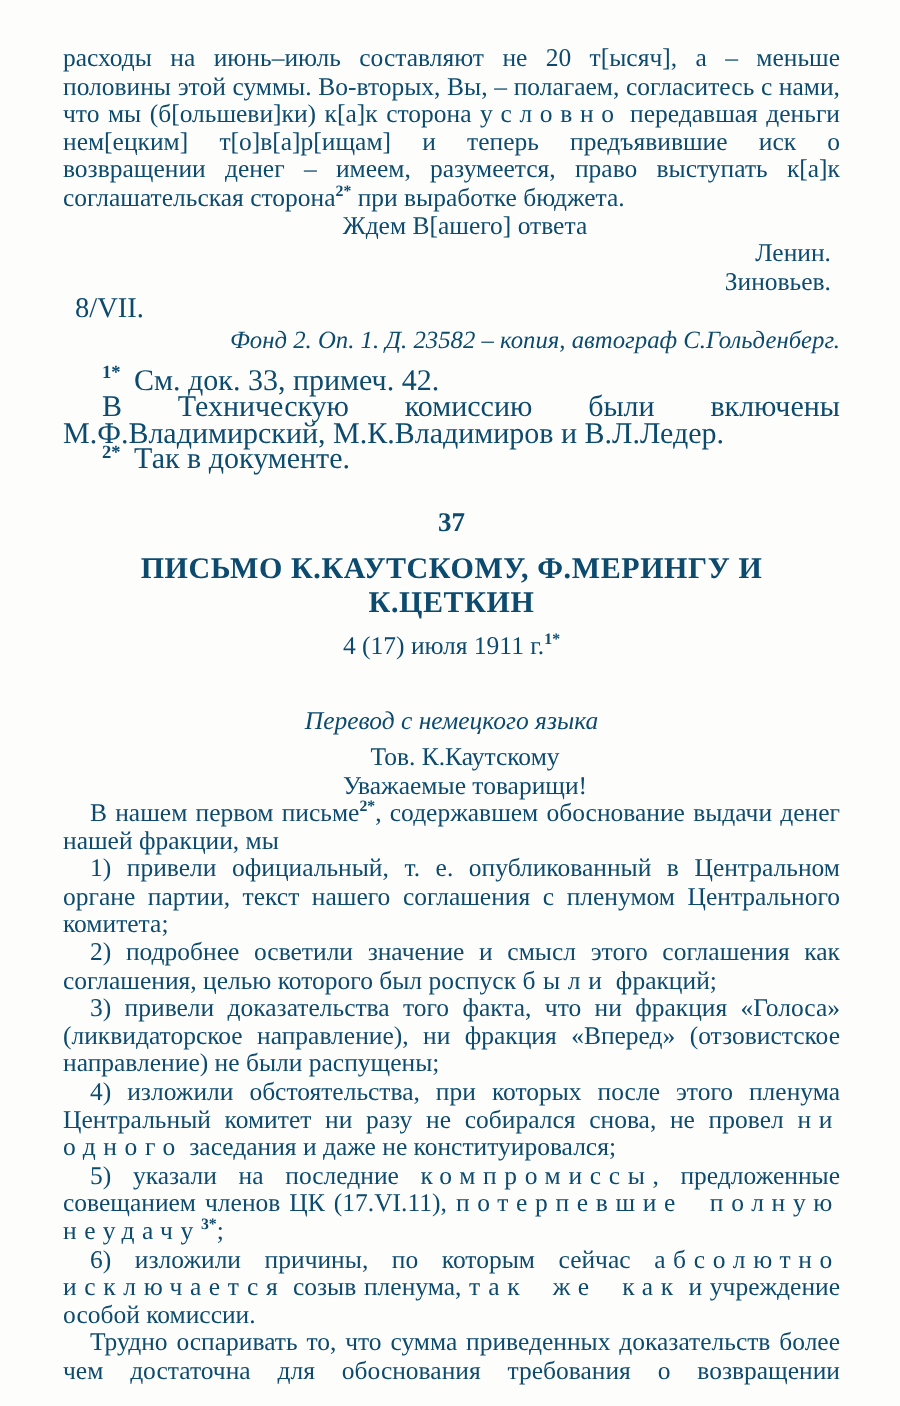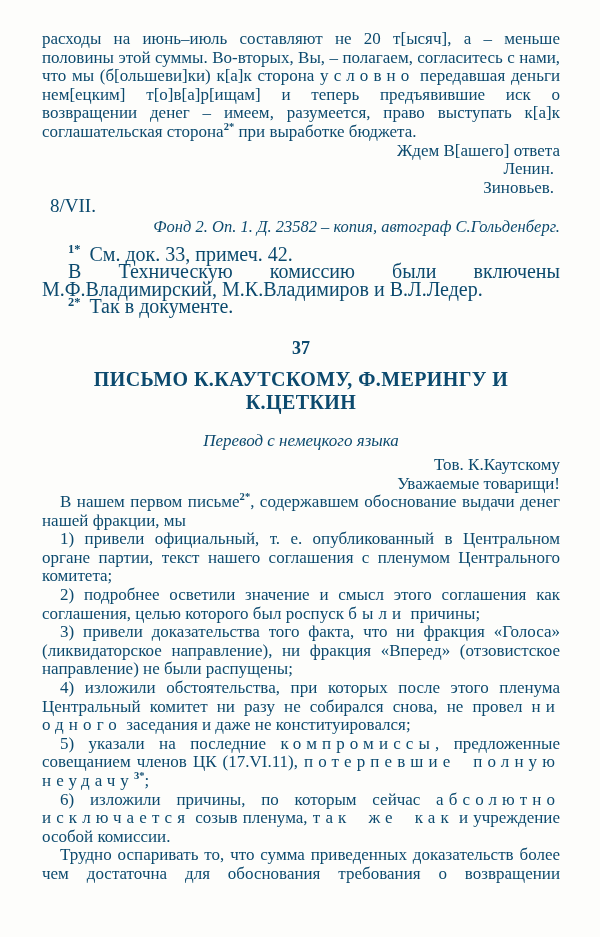--- a/index.html
+++ b/index.html
@@ -20,21 +20,21 @@
   }
   
   .bt {
     font-size: 17px;
     line-height: 18.6px;
     text-align: justify;
     text-indent: 18px;
     margin: 0;
   }
   .bt.noind { text-indent: 0; }
-  .bt.nojust { text-align: right; }
+  .bt.nojust { text-align: center; }
   .bt.justlast { text-align-last: justify; }
   sup.fnref {
     font-size: 0.62em;
     line-height: 0;
     vertical-align: super;
     font-weight: bold;
   }
   
   .sp {
     letter-spacing: 0.30em;
@@ -86,21 +86,21 @@
     text-align: center;
     letter-spacing: 0.4px;
     font-family: "Liberation Serif", "DejaVu Serif", serif;
   }
   .doc-date {
     margin: 7px 0 0 0;
     font-size: 17px;
     text-align: center;
   }
   .translation-note {
-    margin: 17px 0 5px 0;
+    margin: 30px 0 5px 0;
     font-size: 17px;
     font-style: italic;
     text-align: center;
   }
 </style>
 </head>
 <body>
 
 <div class="page">
 
@@ -117,30 +117,31 @@
 
   <section class="footnotes">
     <p class="fn"><sup class="fnref">1*</sup><span>См. док. 33, примеч. 42.</span></p>
     <p class="fn">В Техническую комиссию были включены М.Ф.Владимирский, М.К.Владимиров и В.Л.Ледер.</p>
     <p class="fn"><sup class="fnref">2*</sup><span>Так в документе.</span></p>
   </section>
 
   <section>
     <h2 class="doc-number">37</h2>
     <h1 class="doc-title">ПИСЬМО К.КАУТСКОМУ, Ф.МЕРИНГУ И К.ЦЕТКИН</h1>
+    <p class="doc-date"><span>4 (17) июля 1911 г.</span><sup class="fnref">1*</sup></p>
     <p class="translation-note">Перевод с немецкого языка</p>
 
     <p class="bt nojust">Тов. К.Каутскому</p>
     <p class="bt nojust">Уважаемые товарищи!</p>
 
     <p class="bt"><span>В нашем первом письме</span><sup class="fnref">2*</sup><span>, содержавшем обоснование выдачи денег нашей фракции, мы</span></p>
 
     <p class="bt">1) привели официальный, т. е. опубликованный в Центральном органе партии, текст нашего соглашения с пленумом Центрального комитета;</p>
 
-    <p class="bt"><span>2) подробнее осветили значение и смысл этого соглашения как соглашения, целью которого был роспуск </span><span class="sp">были</span><span> причины;</span></p>
+    <p class="bt"><span>2) подробнее осветили значение и смысл этого соглашения как соглашения, целью которого был роспуск </span><span class="sp">были</span><span> фракций;</span></p>
 
     <p class="bt">3) привели доказательства того факта, что ни фракция «Голоса» (ликвидаторское направление), ни фракция «Вперед» (отзовистское направление) не были распущены;</p>
 
     <p class="bt"><span>4) изложили обстоятельства, при которых после этого пленума Центральный комитет ни разу не собирался снова, не провел </span><span class="sp">ни одного</span><span> заседания и даже не конституировался;</span></p>
 
     <p class="bt"><span>5) указали на последние </span><span class="sp">компромиссы</span><span>, предложенные совещанием членов ЦК (17.VI.11), </span><span class="sp">потерпевшие полную неудачу</span><sup class="fnref">3*</sup><span>;</span></p>
 
     <p class="bt"><span>6) изложили причины, по которым сейчас </span><span class="sp">абсолютно исключается</span><span> созыв пленума, </span><span class="sp">так же как</span><span> и учреждение особой комиссии.</span></p>
 
     <p class="bt justlast">Трудно оспаривать то, что сумма приведенных доказательств более чем достаточна для обоснования требования о возвращении</p>

